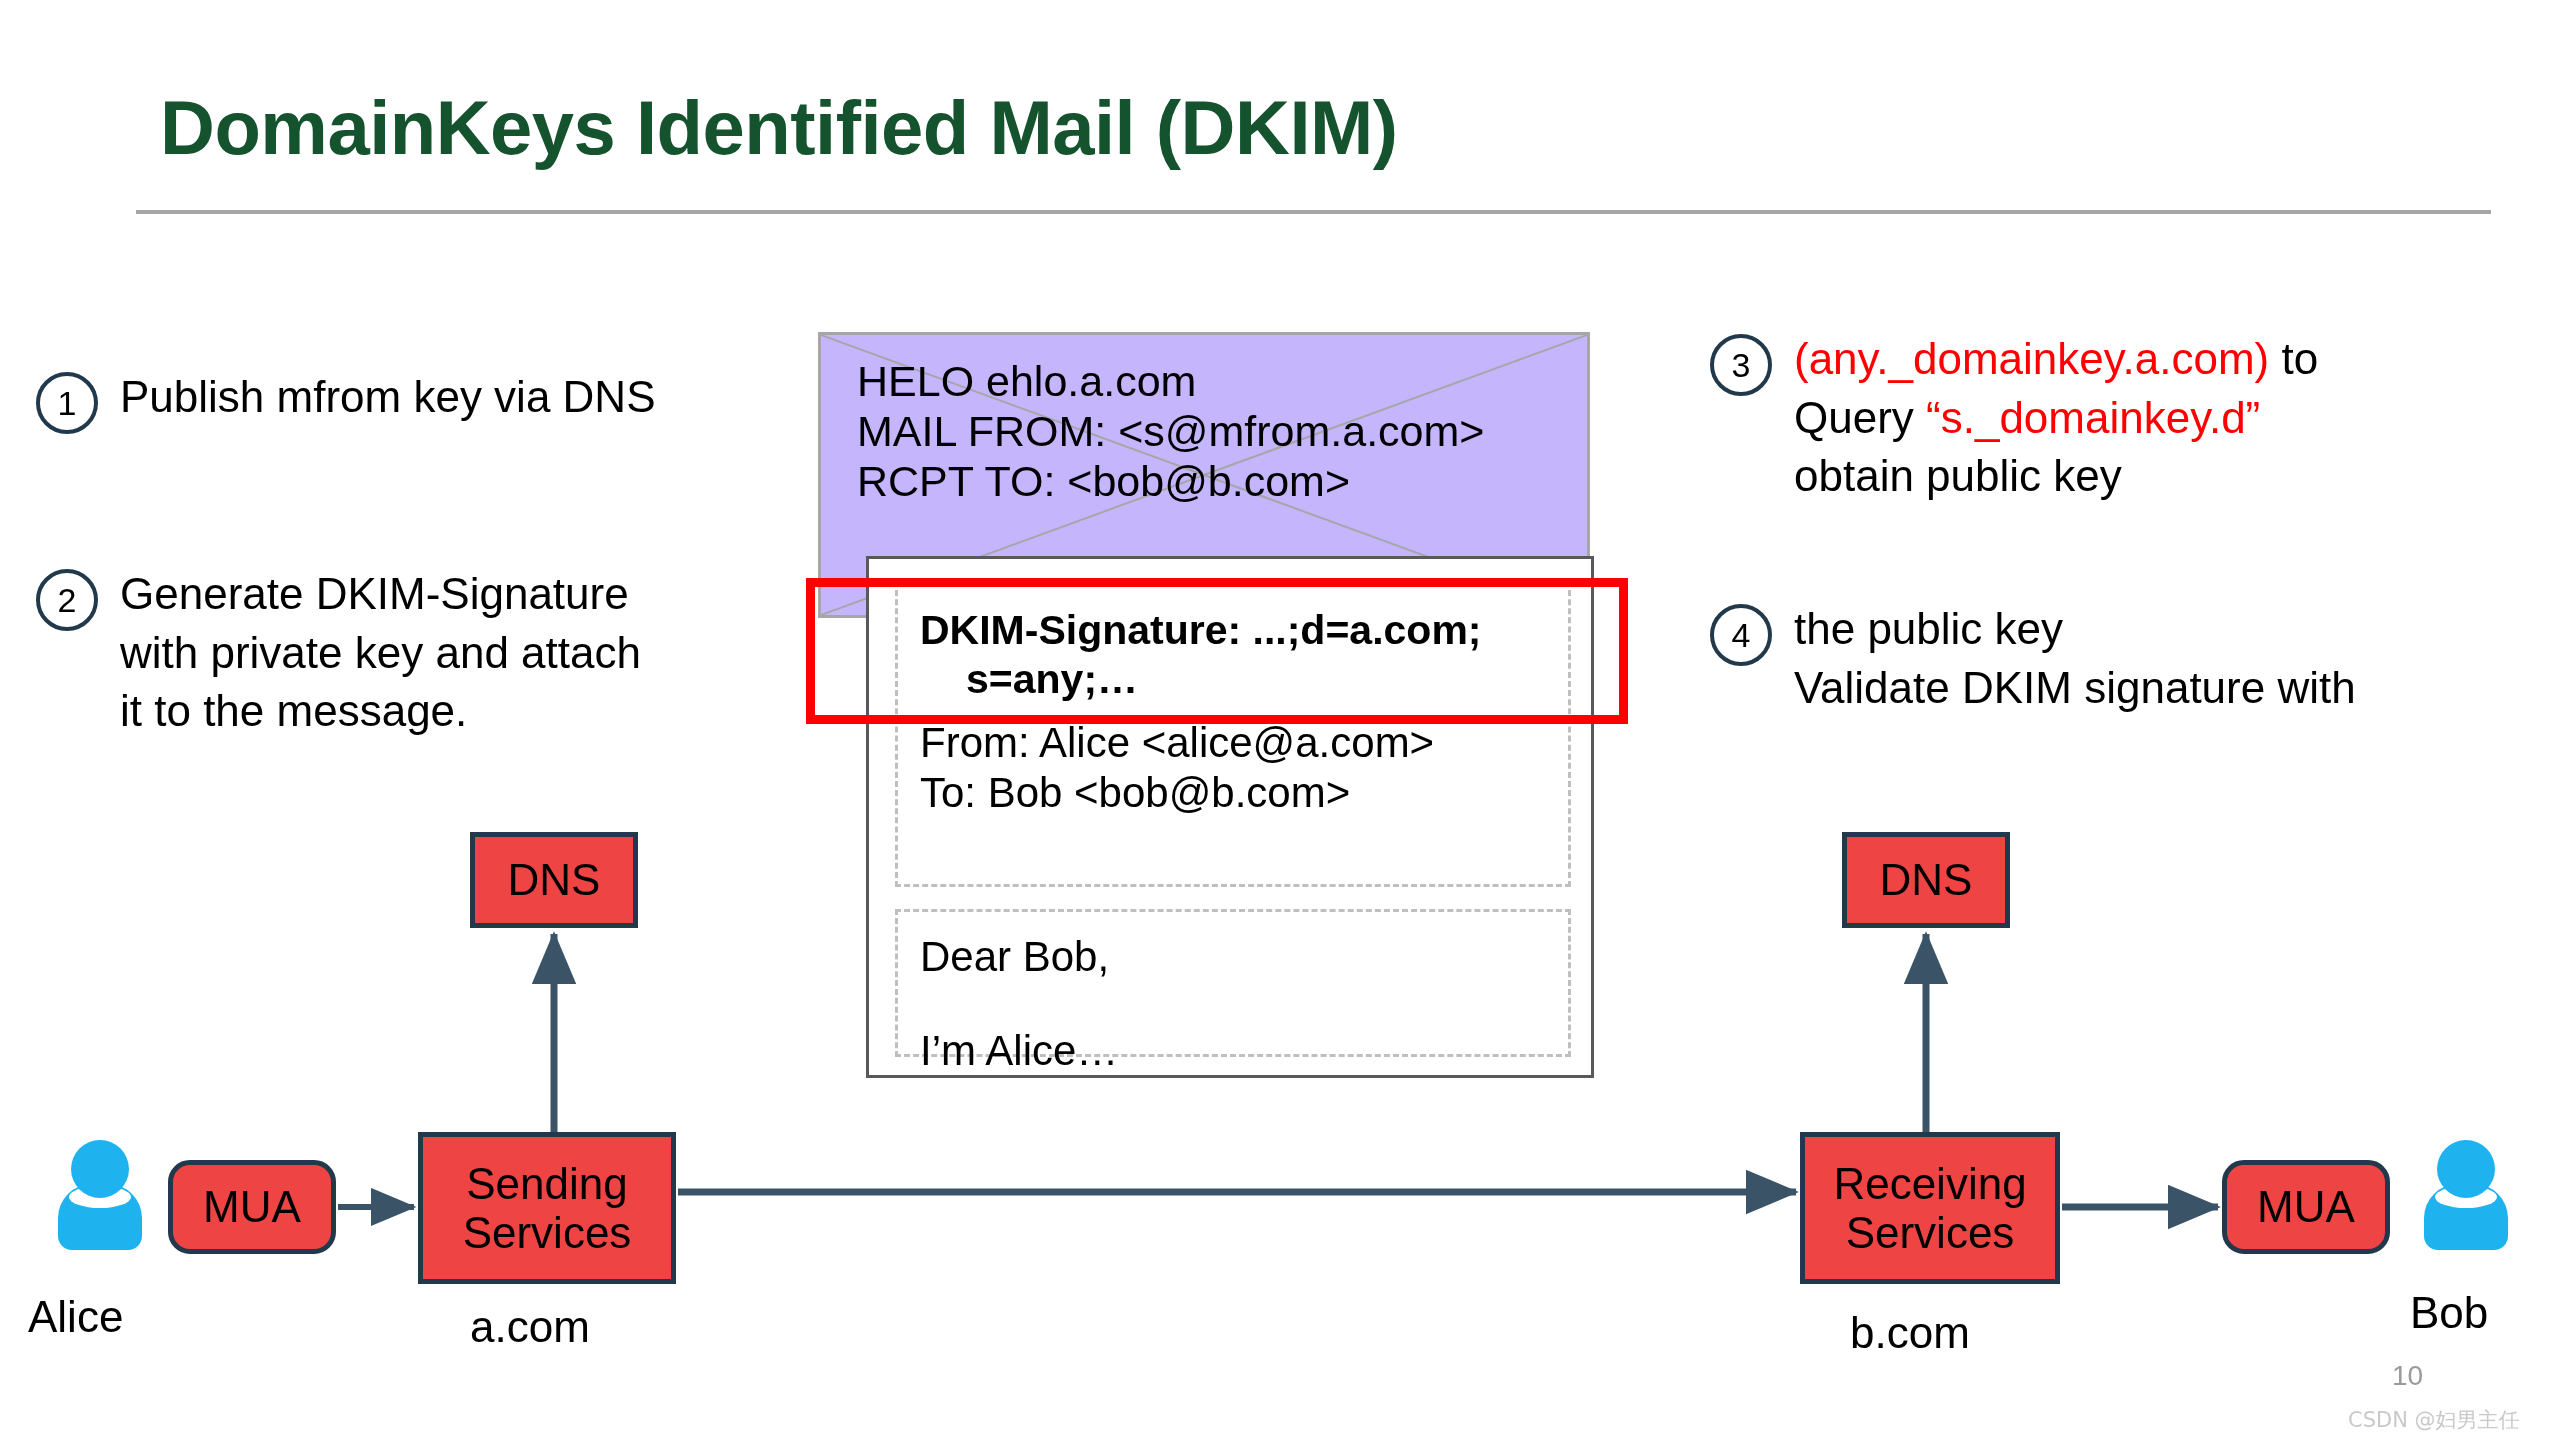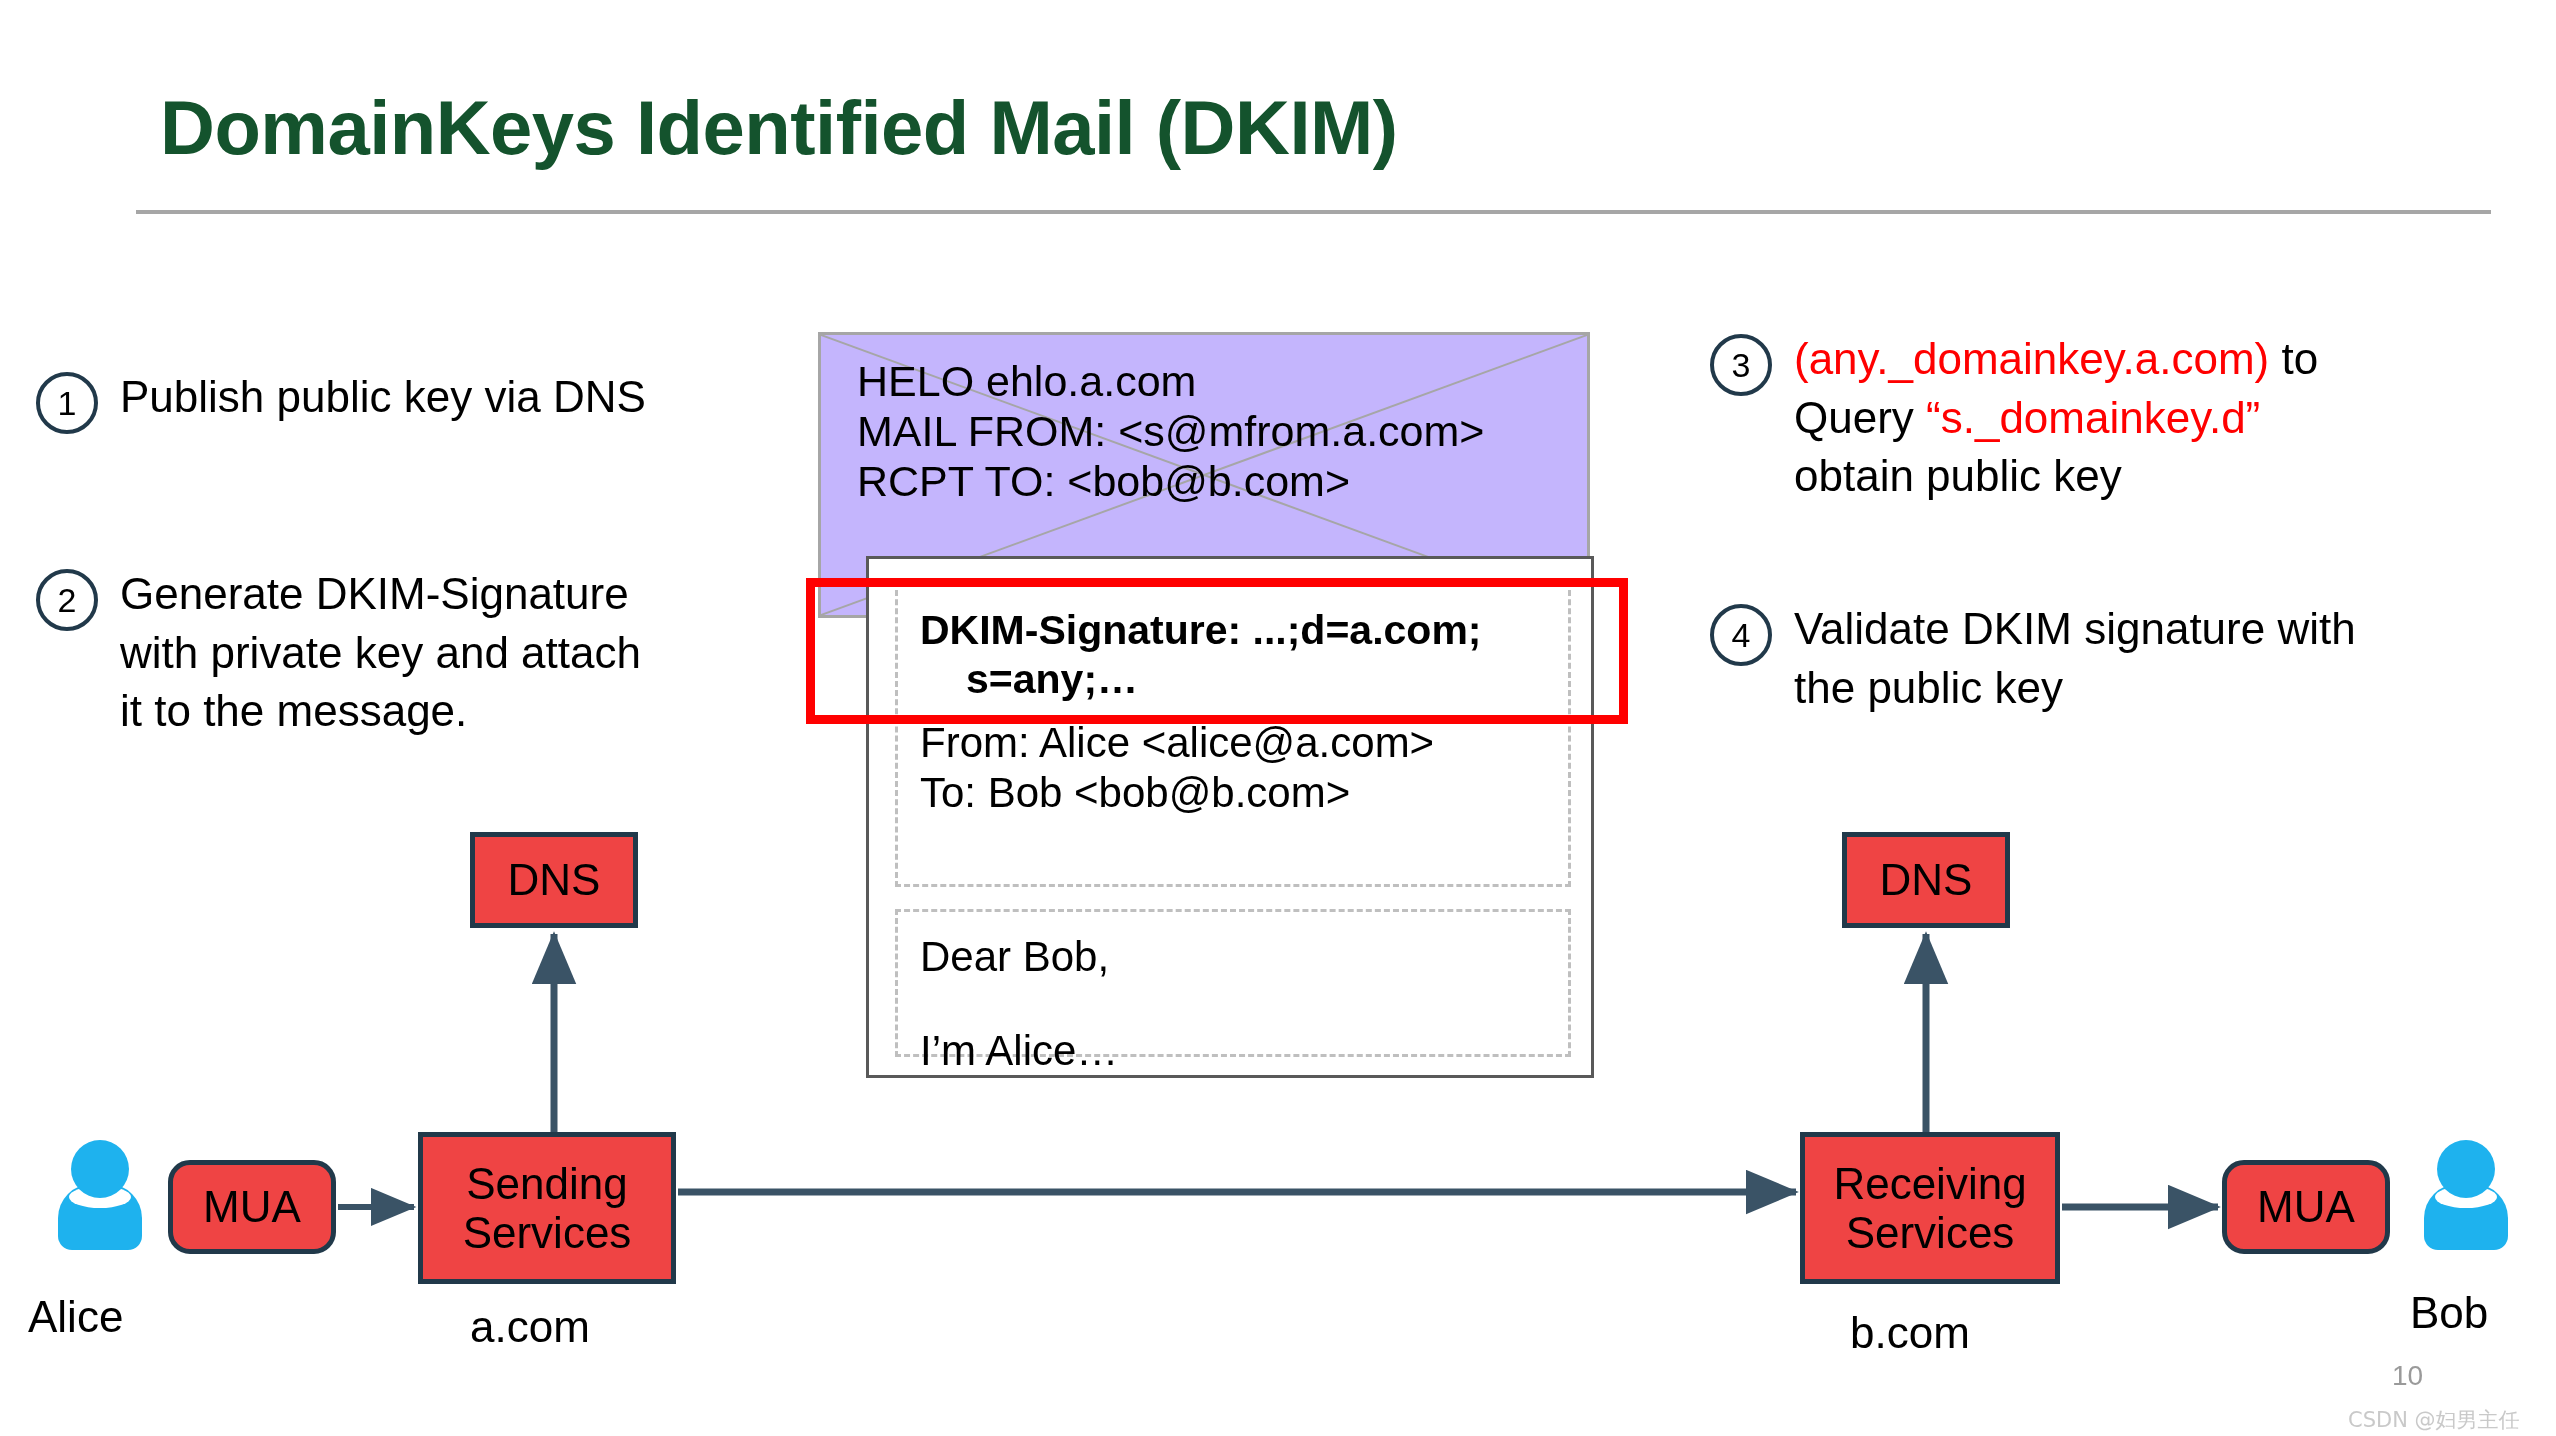--- a/index.html
+++ b/index.html
@@ -134,21 +134,21 @@
 </style>
 </head>
 <body>
 
 <div class="abs" id="slide-title">DomainKeys Identified Mail (DKIM)</div>
 <div class="abs" id="title-rule"></div>
 
 <div class="abs step" id="step-1">
   <div class="badge">1</div>
   <div class="step-text">
-    <div>Publish public key via DNS</div>
+    <div>Publish mfrom key via DNS</div>
   </div>
 </div>
 
 <div class="abs step" id="step-2">
   <div class="badge">2</div>
   <div class="step-text">
     <div>Generate DKIM-Signature</div>
     <div>with private key and attach</div>
     <div>it to the message.</div>
   </div>
@@ -159,22 +159,22 @@
   <div class="step-text">
     <div><span class="red">(any._domainkey.a.com)</span><span> to</span></div>
     <div><span>Query </span><span class="red">“s._domainkey.d”</span></div>
     <div>obtain public key</div>
   </div>
 </div>
 
 <div class="abs step" id="step-4">
   <div class="badge">4</div>
   <div class="step-text">
+    <div>the public key</div>
     <div>Validate DKIM signature with</div>
-    <div>the public key</div>
   </div>
 </div>
 
 <div class="abs" id="envelope">
   <svg viewBox="0 0 772 286" preserveAspectRatio="none">
     <line x1="0" y1="0" x2="772" y2="286" stroke="#a6a6a6" stroke-width="2"></line>
     <line x1="772" y1="0" x2="0" y2="286" stroke="#a6a6a6" stroke-width="2"></line>
   </svg>
   <div id="smtp-lines">
     <div>HELO ehlo.a.com</div>

